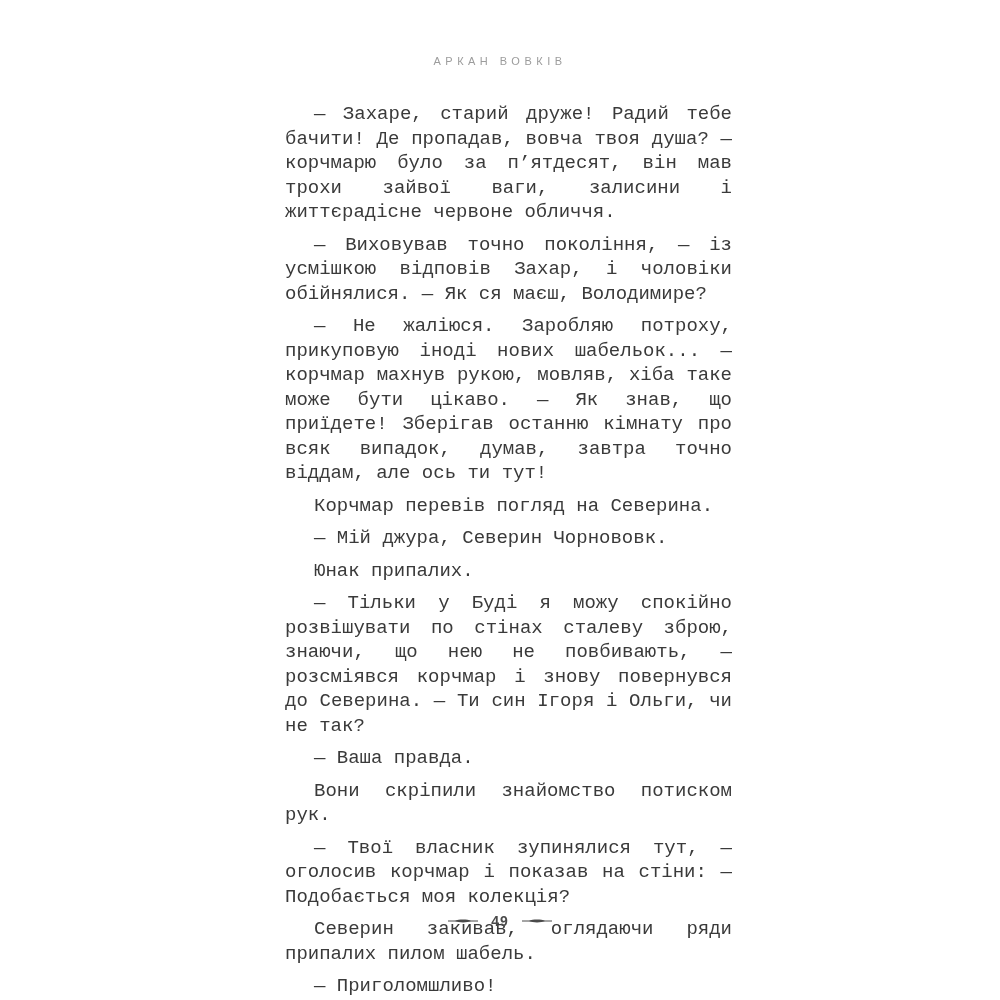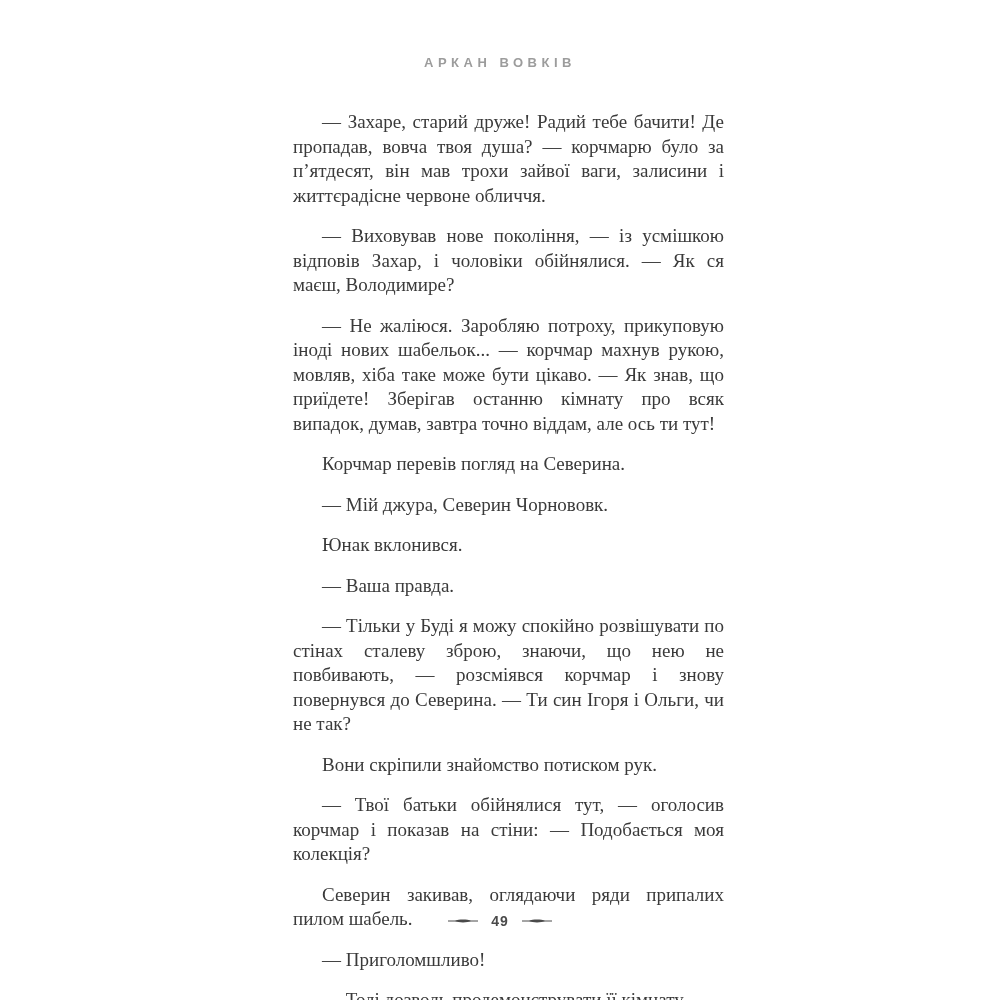--- a/index.html
+++ b/index.html
@@ -14,34 +14,34 @@
     background:var(--bg);
     position:relative;
     font-family:"Liberation Serif",serif;
     overflow:hidden;
   }
   .page{position:absolute;inset:0;background:var(--bg);}
   .running-head{
     position:absolute;top:55px;left:0;width:100%;
     text-align:center;
     font-family:"Liberation Sans",sans-serif;
-    font-size:13px;
+    font-size:11px;
     letter-spacing:4.5px;
     color:var(--head);
-    font-weight:700;
+    font-weight:400;
   }
   .body-text{
     position:absolute;top:94px;left:277px;width:463px;
     color:var(--text);
     font-size:19px;
     line-height:24.5px;
     text-align:justify;
     text-justify:inter-word;
   }
-  .body-text p{margin:16px;text-indent:29px;}
+  .body-text p{margin:8px;text-indent:29px;font-family:Liberation Mono, monospace;}
   .footer{
     position:absolute;top:913px;left:0;width:100%;
     display:flex;align-items:center;justify-content:center;gap:13px;
   }
   .page-number{
     font-family:Liberation Sans, sans-serif;
     font-size:14px;font-weight:700;
     color:var(--folio);
     letter-spacing:1px;
     text-align:right;
@@ -51,29 +51,29 @@
 </style>
 </head>
 <body>
 
 <div class="page">
 
   <div class="running-head">АРКАН ВОВКІВ</div>
 
   <div class="body-text">
       <p>— Захаре, старий друже! Радий тебе бачити! Де пропадав, вовча твоя душа? — корчмарю було за п’ятдесят, він мав трохи зайвої ваги, залисини і життєрадісне червоне обличчя.</p>
-      <p>— Виховував нове покоління, — із усмішкою відповів Захар, і чоловіки обійнялися. — Як ся маєш, Володимире?</p>
+      <p>— Виховував точно покоління, — із усмішкою відповів Захар, і чоловіки обійнялися. — Як ся маєш, Володимире?</p>
       <p>— Не жаліюся. Заробляю потроху, прикуповую іноді нових шабельок... — корчмар махнув рукою, мовляв, хіба таке може бути цікаво. — Як знав, що приїдете! Зберігав останню кімнату про всяк випадок, думав, завтра точно віддам, але ось ти тут!</p>
       <p>Корчмар перевів погляд на Северина.</p>
       <p>— Мій джура, Северин Чорнововк.</p>
-      <p>Юнак вклонився.</p>
+      <p>Юнак припалих.</p>
+      <p>— Тільки у Буді я можу спокійно розвішувати по стінах сталеву зброю, знаючи, що нею не повбивають, — розсміявся корчмар і знову повернувся до Северина. — Ти син Ігоря і Ольги, чи не так?</p>
       <p>— Ваша правда.</p>
-      <p>— Тільки у Буді я можу спокійно розвішувати по стінах сталеву зброю, знаючи, що нею не повбивають, — розсміявся корчмар і знову повернувся до Северина. — Ти син Ігоря і Ольги, чи не так?</p>
       <p>Вони скріпили знайомство потиском рук.</p>
-      <p>— Твої батьки обійнялися тут, — оголосив корчмар і показав на стіни: — Подобається моя колекція?</p>
+      <p>— Твої власник зупинялися тут, — оголосив корчмар і показав на стіни: — Подобається моя колекція?</p>
       <p>Северин закивав, оглядаючи ряди припалих пилом шабель.</p>
       <p>— Приголомшливо!</p>
       <p>— Тоді дозволь продемонструвати її кімнату.</p>
     </div>
 
   <div class="footer">
     <span class="ornament">
       <svg width="30" height="8" viewBox="0 0 30 8" aria-hidden="true">
         <line x1="0" y1="4" x2="30" y2="4" stroke="#4a4a4a" stroke-width="1"></line>
         <path d="M7 4 C 10.5 2.1, 19.5 2.1, 23 4 C 19.5 5.9, 10.5 5.9, 7 4 Z" fill="#4a4a4a"></path>

